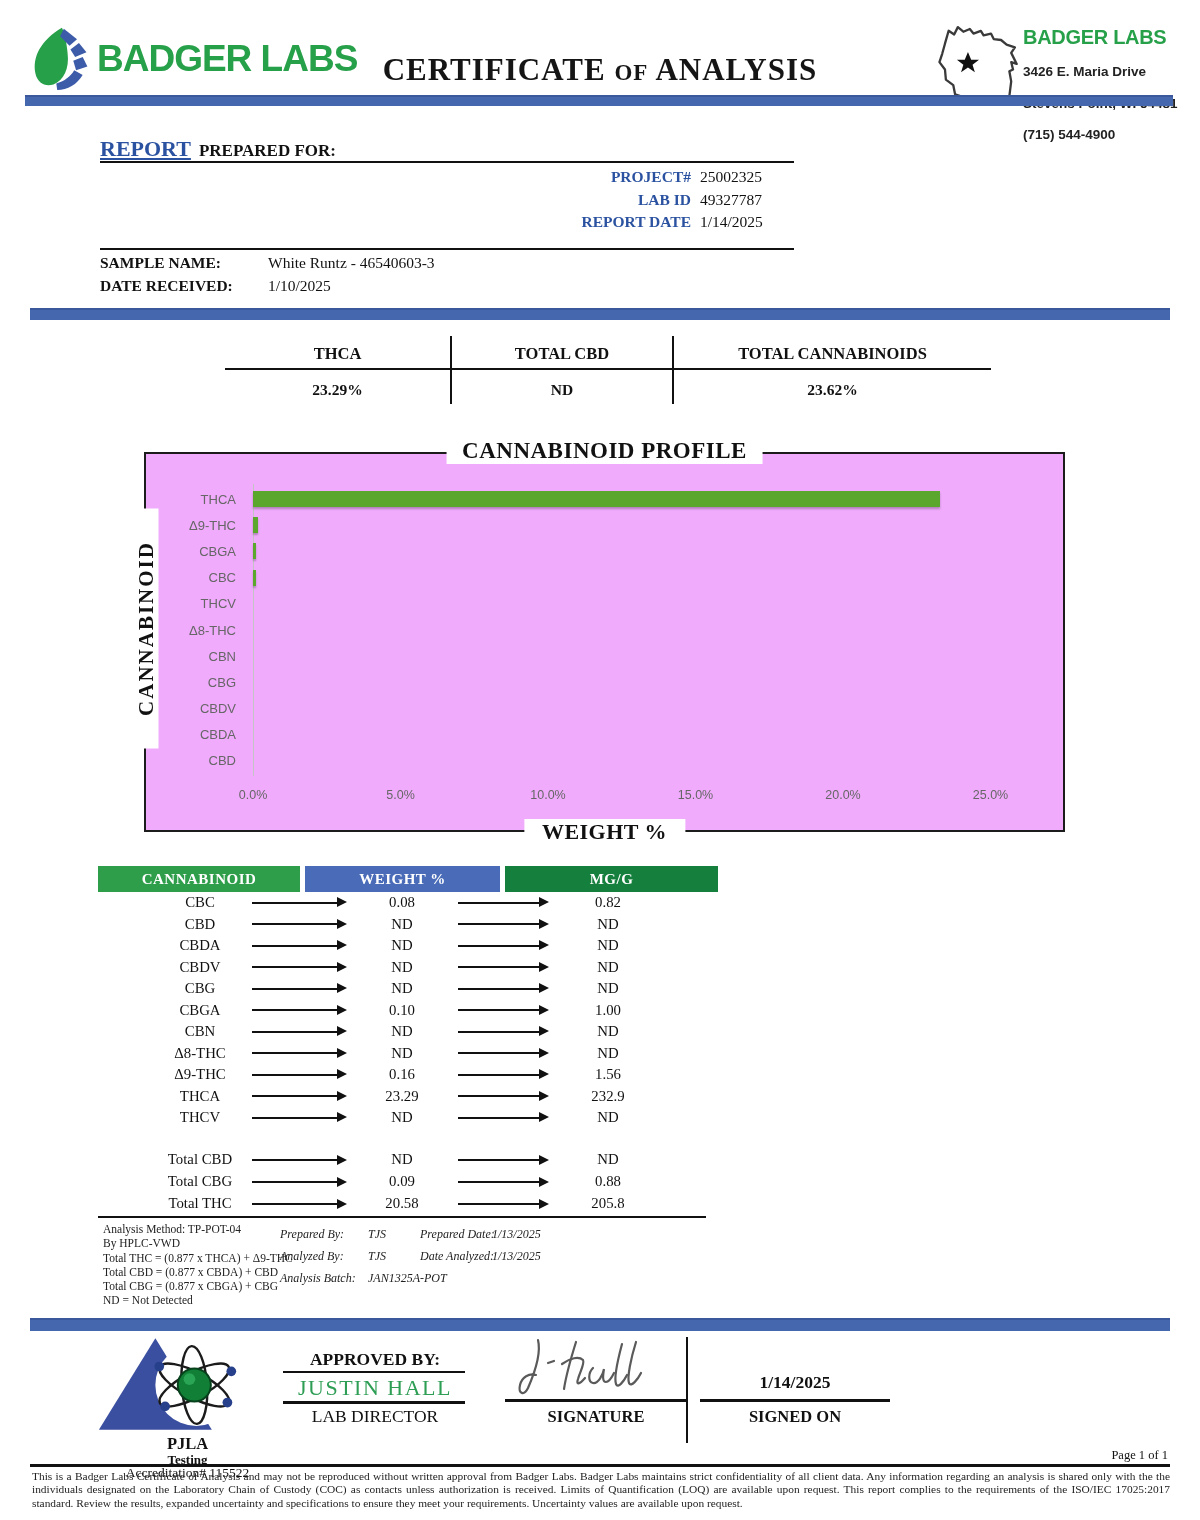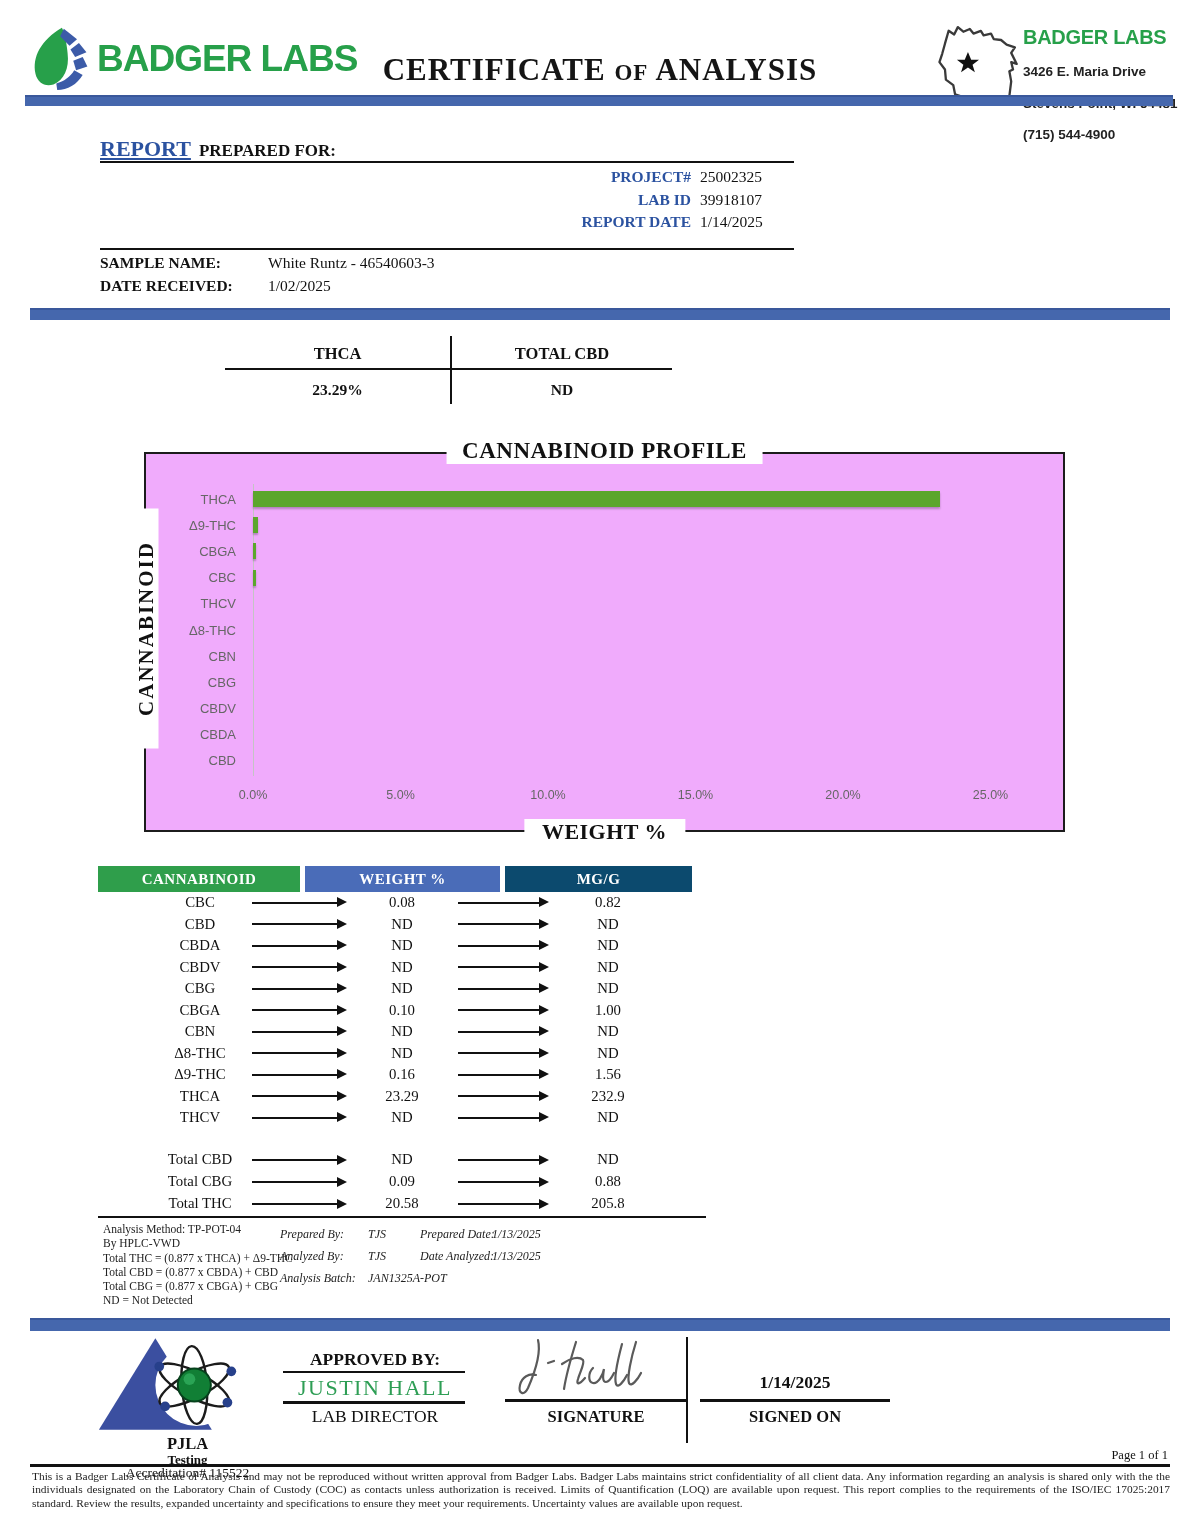--- a/index.html
+++ b/index.html
@@ -124,44 +124,48 @@
   </div>
   <div class="rule" style="left:100px;top:161px;width:694px;height:2px"></div>
 
   <div class="fields">
     <div class="field-row">
       <span class="field-label">PROJECT#</span>
       <span class="field-value">25002325</span>
     </div>
     <div class="field-row">
       <span class="field-label">LAB ID</span>
-      <span class="field-value">39918107</span>
+      <span class="field-value">49327787</span>
     </div>
     <div class="field-row">
       <span class="field-label">REPORT DATE</span>
       <span class="field-value">1/14/2025</span>
     </div>
   </div>
 
   <div class="rule" style="left:100px;top:248px;width:694px;height:2px"></div>
   <div class="samp-label" style="top:254px">SAMPLE NAME:</div>
   <div class="samp-value" style="top:254px">White Runtz - 46540603-3</div>
   <div class="samp-label" style="top:277px">DATE RECEIVED:</div>
-  <div class="samp-value" style="top:277px">1/02/2025</div>
+  <div class="samp-value" style="top:277px">1/10/2025</div>
 
   <div class="bluebar" style="left:30px;top:308px;width:1140px;height:10px"></div>
 
   <div class="sum">
     <div class="sum-col first">
       <div class="sum-head">THCA</div>
       <div class="sum-val">23.29%</div>
     </div>
     <div class="sum-col">
       <div class="sum-head">TOTAL CBD</div>
       <div class="sum-val">ND</div>
+    </div>
+    <div class="sum-col">
+      <div class="sum-head">TOTAL CANNABINOIDS</div>
+      <div class="sum-val">23.62%</div>
     </div>
   </div>
 
   <div class="chart-box">
     <div class="chart-title">CANNABINOID PROFILE</div>
     <div class="chart-ylabel">CANNABINOID</div>
     <div class="chart-axis"></div>
     <div class="chart-rows">
         <div class="chart-row">
           <div class="chart-cat">THCA</div>
@@ -222,21 +226,21 @@
         <span class="chart-tick" style="left: 402px;">10.0%</span>
         <span class="chart-tick" style="left: 549.5px;">15.0%</span>
         <span class="chart-tick" style="left: 697px;">20.0%</span>
         <span class="chart-tick" style="left: 844.5px;">25.0%</span>
       </div>
     <div class="chart-xlabel">WEIGHT %</div>
   </div>
 
   <div class="thead-cell" style="left: 98px; width: 202px; background: rgb(47, 158, 75);">CANNABINOID</div>
   <div class="thead-cell" style="left: 305px; width: 195px; background: rgb(74, 108, 184);">WEIGHT %</div>
-  <div class="thead-cell" style="left: 505px; width: 187px; background: #0c4a6e;">MG/G</div>
+  <div class="thead-cell" style="left: 505px; width: 213px; background: #15803d;">MG/G</div>
 
   <div class="t-rows" style="top:892px">
       <div class="t-row">
         <div class="t-name">CBC</div>
         <div class="arrow a1"></div>
         <div class="t-v1">0.08</div>
         <div class="arrow a2"></div>
         <div class="t-v2">0.82</div>
       </div>
       <div class="t-row">

